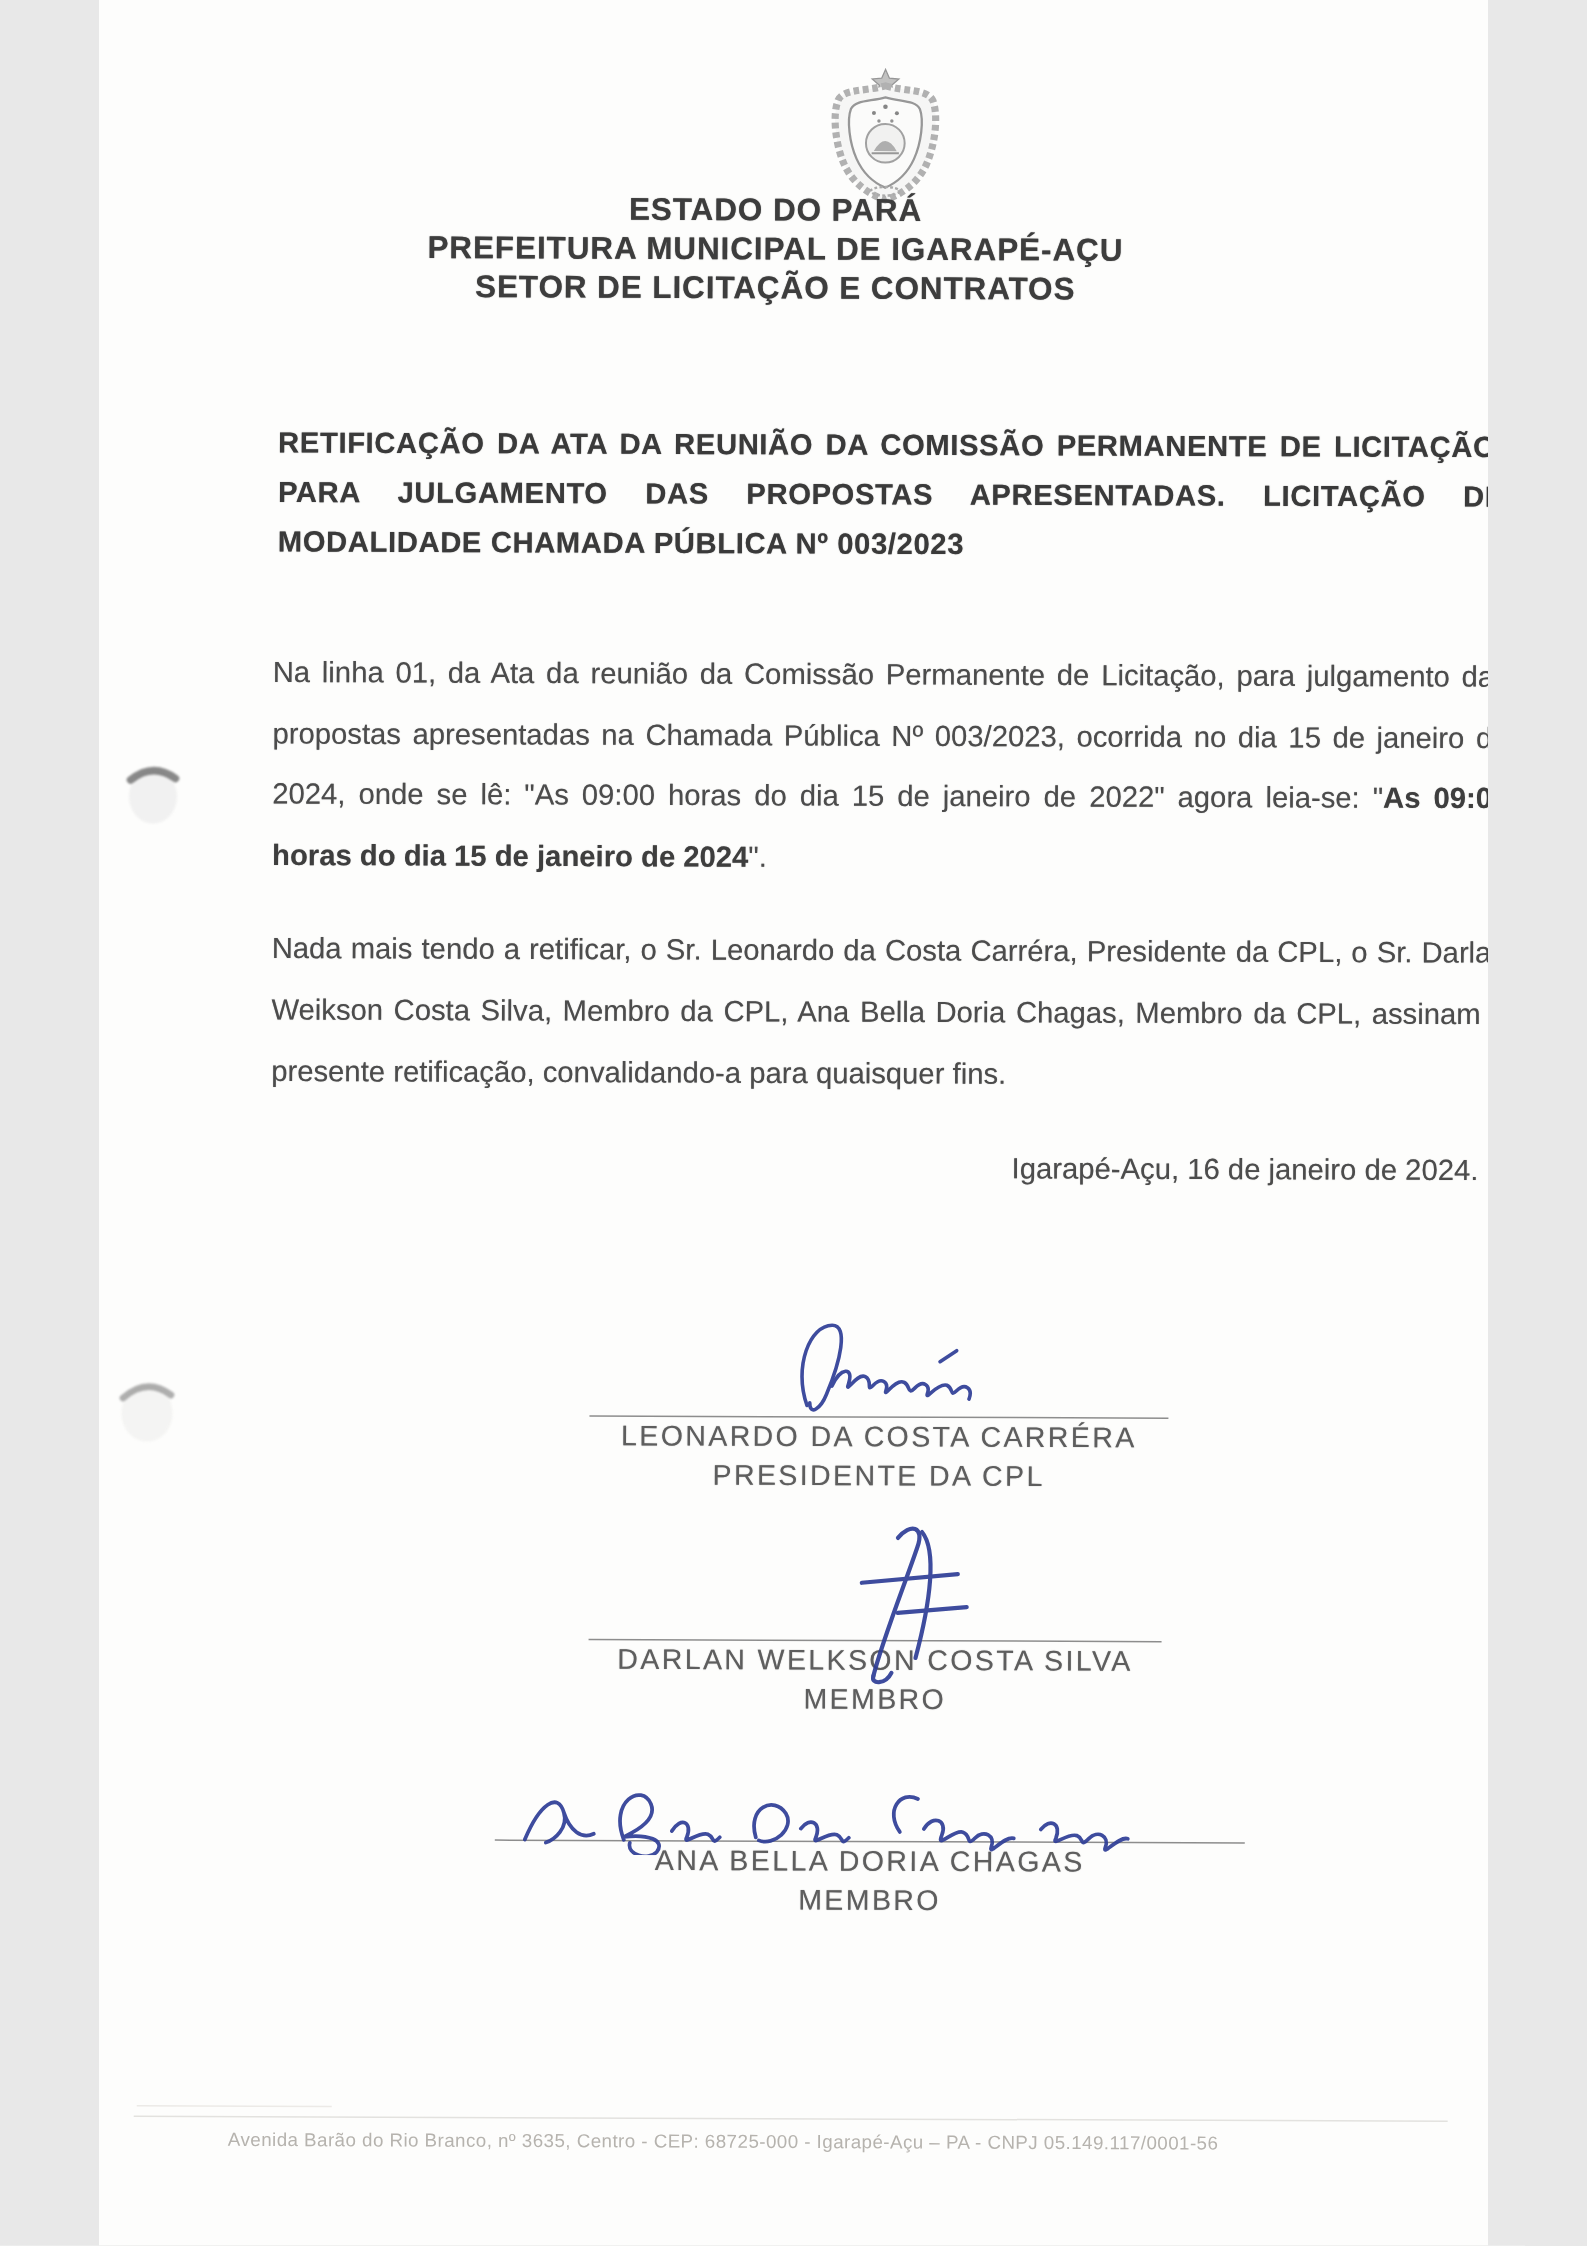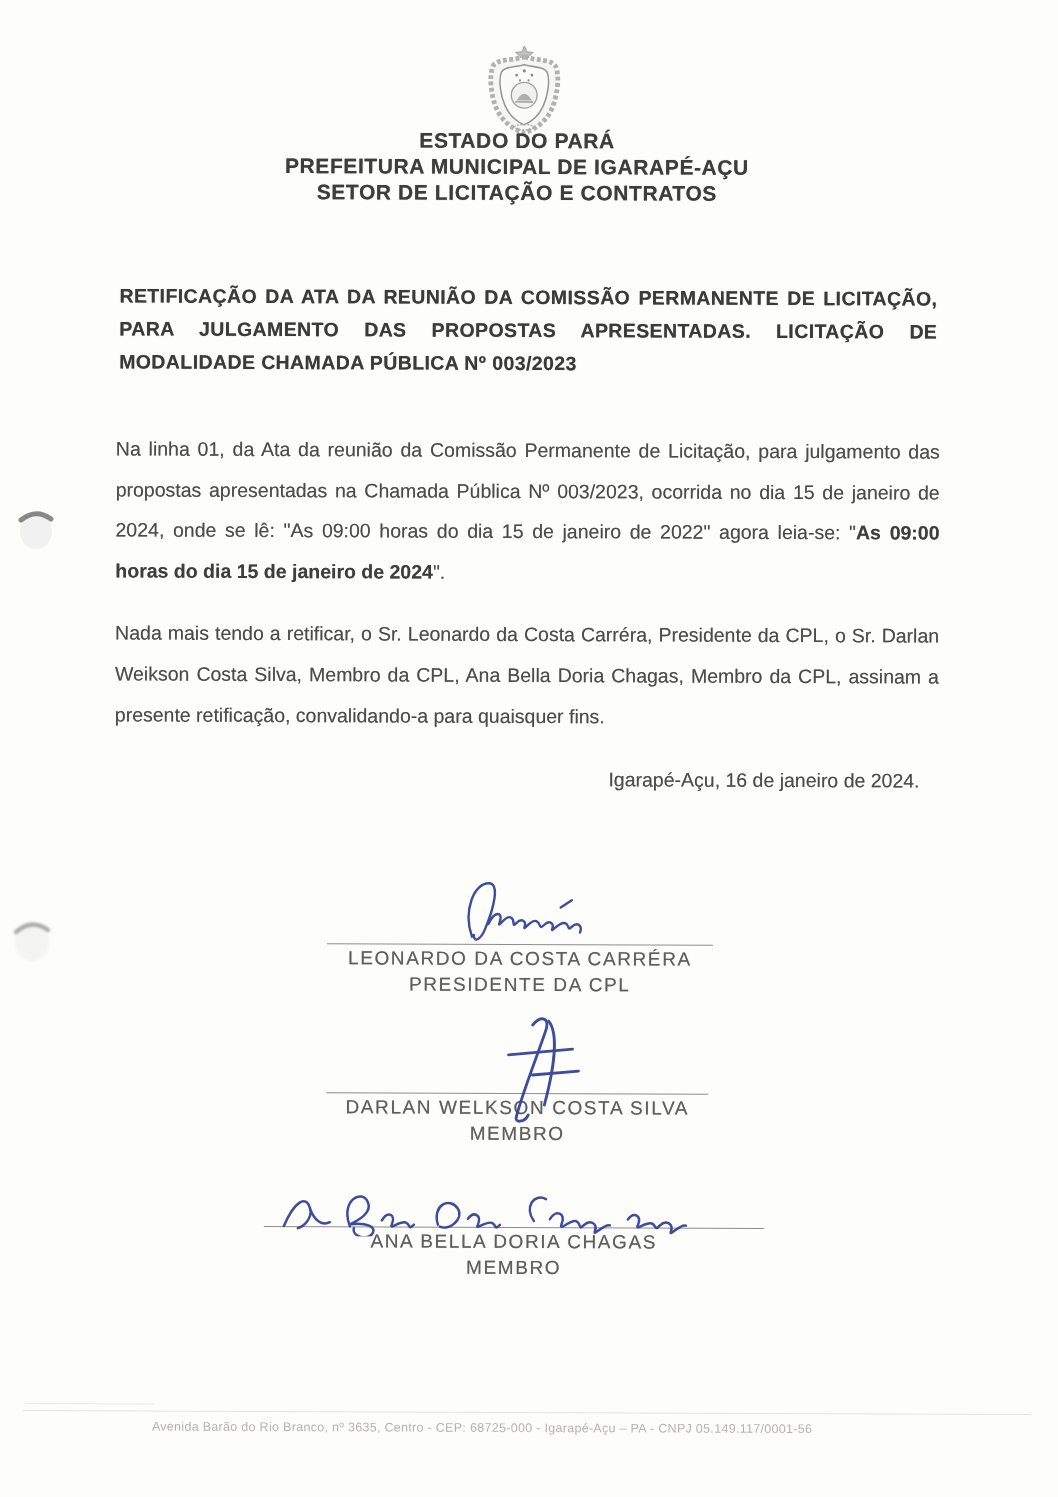--- a/index.html
+++ b/index.html
@@ -1,19 +1,19 @@
 <!DOCTYPE html>
 <html lang="pt"><head>
 <meta charset="utf-8">
 <style>
   * { margin:0; padding:0; box-sizing:border-box; }
   html,body { background:#e8e8e8; }
   .page {
     position:relative;
-    width:1058px; height:1497px;
+    width:926px; height:1497px;
     margin:0 auto;
     background:#fdfdfc;
     overflow:hidden;
     font-family:"Liberation Sans", sans-serif;
     color:#474747;
   }
   .scan-rotate{
     position:absolute; inset:0;
     transform:rotate(0.22deg);
     transform-origin:50% 10%;

